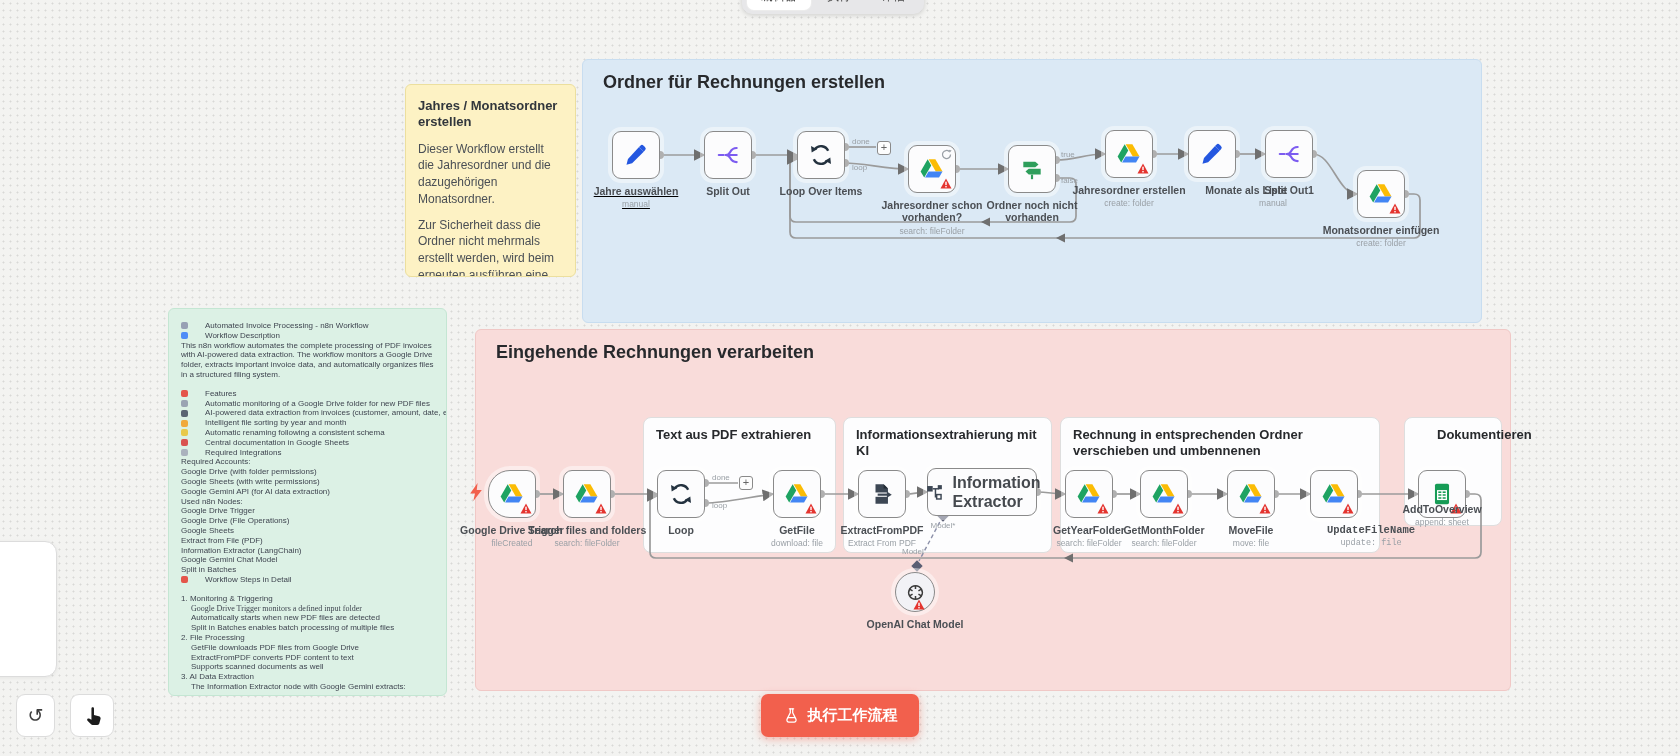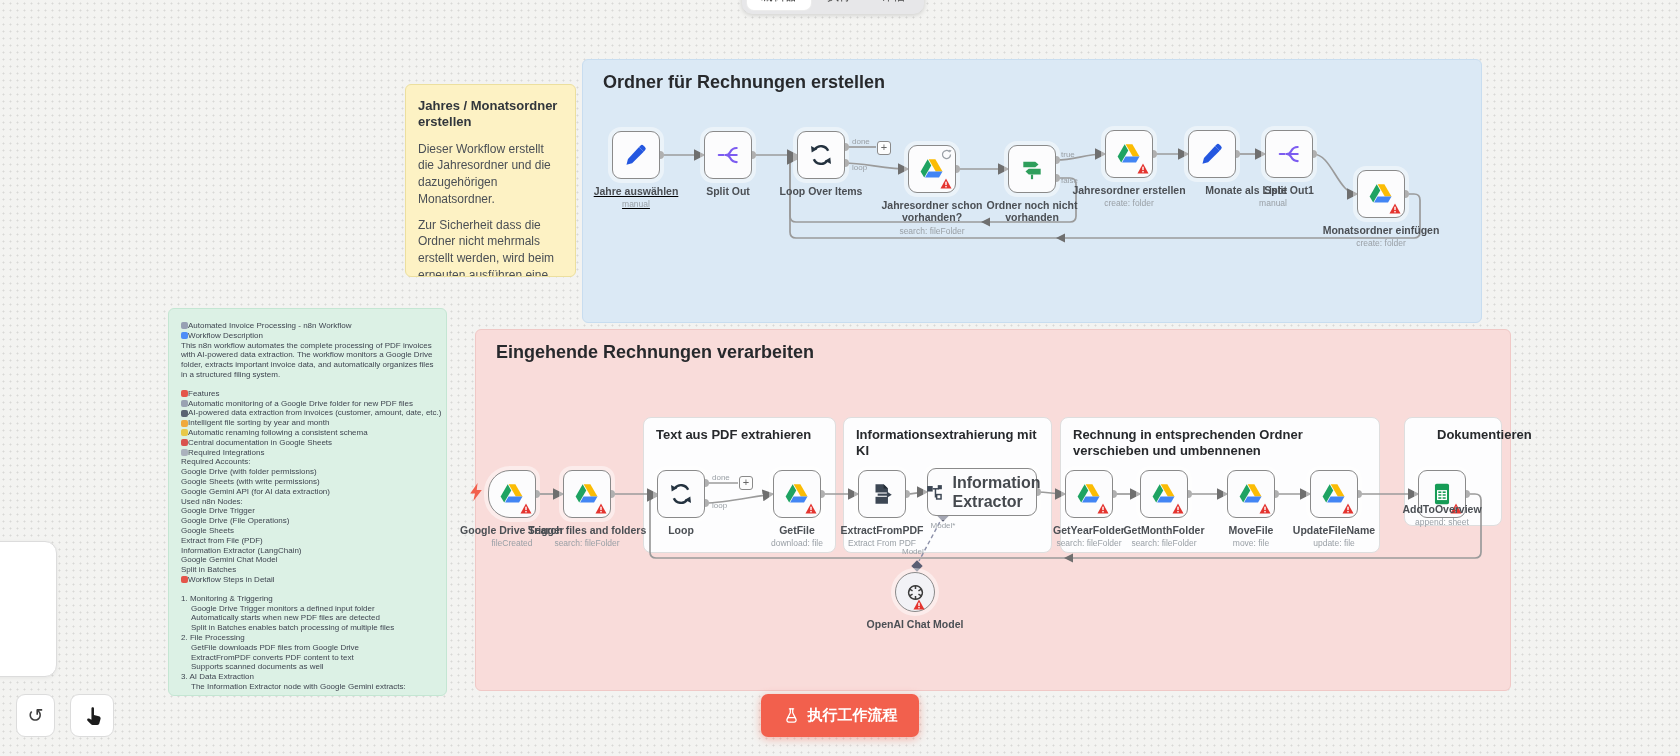--- a/index.html
+++ b/index.html
@@ -14,21 +14,21 @@
   .tab.active{background:#ffffff;color:#2f2f2f;box-shadow:0 0 0 1px #ececec;}
   
   .sticky{position:absolute;border-radius:6px;box-sizing:border-box;}
   #yellow-note{left:405px;top:84px;width:171px;height:193px;background:#fdf2c4;border:1px solid #ecdf9e;padding:13px 12px;overflow:hidden;z-index:3;}
   #yellow-note h3{margin:0 0 10px 0;font-size:13px;line-height:1.25;color:#31363c;}
   #yellow-note p{margin:0 0 9px 0;font-size:12px;line-height:1.4;color:#4a4f55;}
   #blue-section{left:582px;top:59px;width:900px;height:264px;background:#dbe9f5;border:1px solid #c8ddf0;z-index:1;}
   #pink-section{left:475px;top:329px;width:1036px;height:362px;background:#f9dcda;border:1px solid #f0c8c6;z-index:1;}
   .section-title{position:absolute;left:20px;top:12px;font-size:18px;font-weight:700;color:#27292c;white-space:nowrap;}
   #green-note{left:168px;top:308px;width:279px;height:388px;background:#dcf1e5;border:1px solid #c4e6d3;padding:12px 12px;overflow:hidden;z-index:3;}
-  .gn-line{display:flex;align-items:center;gap:0;font-size:8px;line-height:9.8px;color:#3f4550;white-space:nowrap;}
+  .gn-line{display:flex;align-items:center;gap:17px;font-size:8px;line-height:9.8px;color:#3f4550;white-space:nowrap;}
   .gn-line.wrap{display:block;white-space:normal;line-height:9.8px;}
   .gn-gap{height:9px;}
   .chip{flex:0 0 auto;width:7px;height:7px;border-radius:2px;display:inline-block;}
   .chip-page{background:#97a0b4}.chip-clipboard{background:#4f8df7}.chip-target{background:#e4554a}
   .chip-magnifier{background:#9aa3b2}.chip-robot{background:#5a6472}.chip-folder{background:#f0a93c}
   .chip-pencil{background:#e8c94a}.chip-chart{background:#d9534f}.chip-wrench{background:#aab2bd}.chip-memo{background:#e4554a}
   
   .subbox{position:absolute;background:#fdfdfe;border:1px solid #dedede;border-radius:8px;box-sizing:border-box;z-index:2;}
   .subbox .sb-title{padding:9px 12px;font-size:13px;font-weight:700;line-height:1.25;color:#27292c;}
   
@@ -175,21 +175,21 @@
         <span>Split in Batches</span>
       </div>
       <div class="gn-line">
         <span class="chip chip-memo"></span>
         <span>Workflow Steps in Detail</span>
       </div>
       <div class="gn-gap"></div>
       <div class="gn-line">
         <span>1. Monitoring &amp; Triggering</span>
       </div>
-      <div class="gn-line" style="padding-left: 10px;">
+      <div class="gn-line" style="padding-left: 10px; font-family: Liberation Serif, serif;">
         <span>Google Drive Trigger monitors a defined input folder</span>
       </div>
       <div class="gn-line" style="padding-left: 10px;">
         <span>Automatically starts when new PDF files are detected</span>
       </div>
       <div class="gn-line" style="padding-left: 10px;">
         <span>Split in Batches enables batch processing of multiple files</span>
       </div>
       <div class="gn-line">
         <span>2. File Processing</span>
@@ -545,21 +545,21 @@
             <polygon points="8.9,3 15.1,3 21.7,14.2 15.5,14.2" fill="#fbbc04"></polygon>
             <polygon points="8,3 1.5,14.2 4.8,19.9 11.3,8.7" fill="#1ea362"></polygon>
             <polygon points="5.6,19.9 8.8,14.2 21.7,14.2 18.5,19.9" fill="#4285f4"></polygon>
           </svg></span>
         <span class="badge badge-warning"><svg width="12" height="11" viewBox="0 0 12 11">
             <polygon points="6,0.5 11.5,10.5 0.5,10.5" fill="#e4342f"></polygon>
             <rect x="5.3" y="3.7" width="1.4" height="3.4" fill="#fff"></rect>
             <rect x="5.3" y="8" width="1.4" height="1.4" fill="#fff"></rect>
           </svg></span>
       </div>
-      <div class="node-label-wrap" style="left: 1259px; top: 524px; width: 150px;">
+      <div class="node-label-wrap" style="left: 1296px; top: 524px; width: 150px; font-family: Liberation Mono, monospace;">
         <div class="node-label">UpdateFileName</div>
         <div class="node-sublabel">update: file</div>
       </div>
       <div class="node" style="left: 1418px; top: 470px; width: 48px; height: 48px;">
         <span style="line-height: 0;"><svg width="26" height="26" viewBox="0 0 24 24">
             <rect x="5.5" y="2.5" width="13" height="19" rx="1.6" fill="#169c56"></rect>
             <g stroke="#fff" stroke-width="1.2" fill="none">
               <rect x="8" y="9" width="8" height="8"></rect>
               <path d="M8 11.7h8M8 14.3h8M12 9v8"></path>
             </g>

